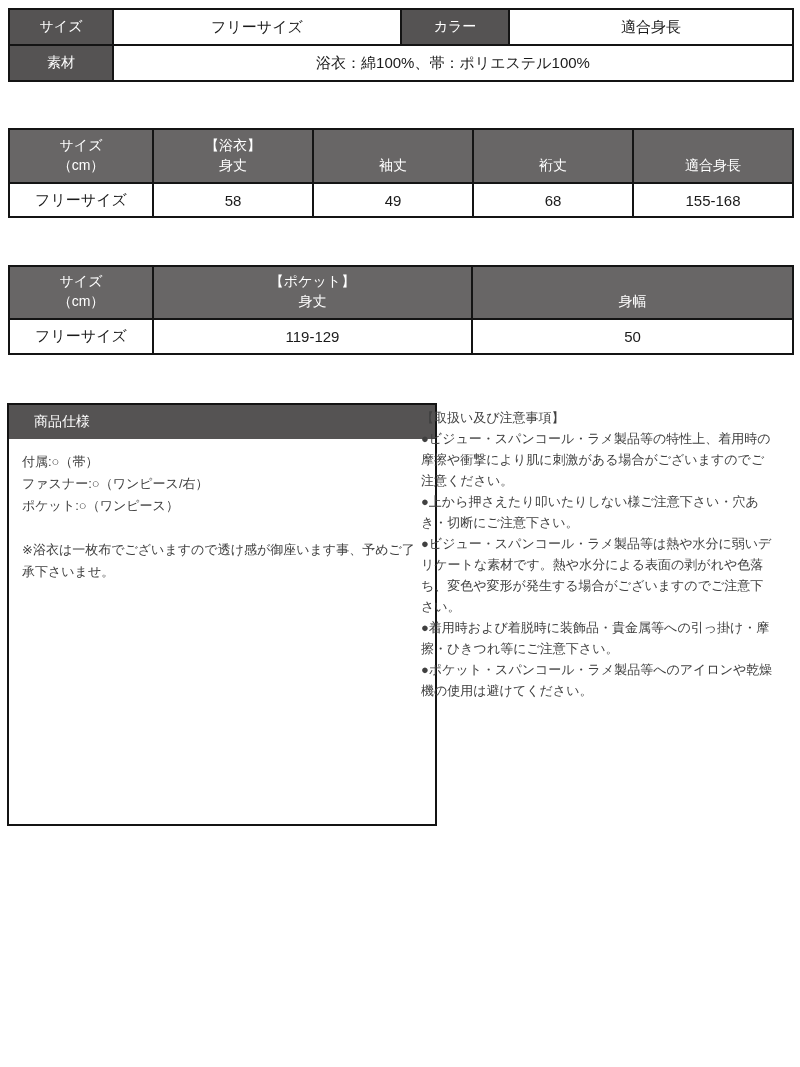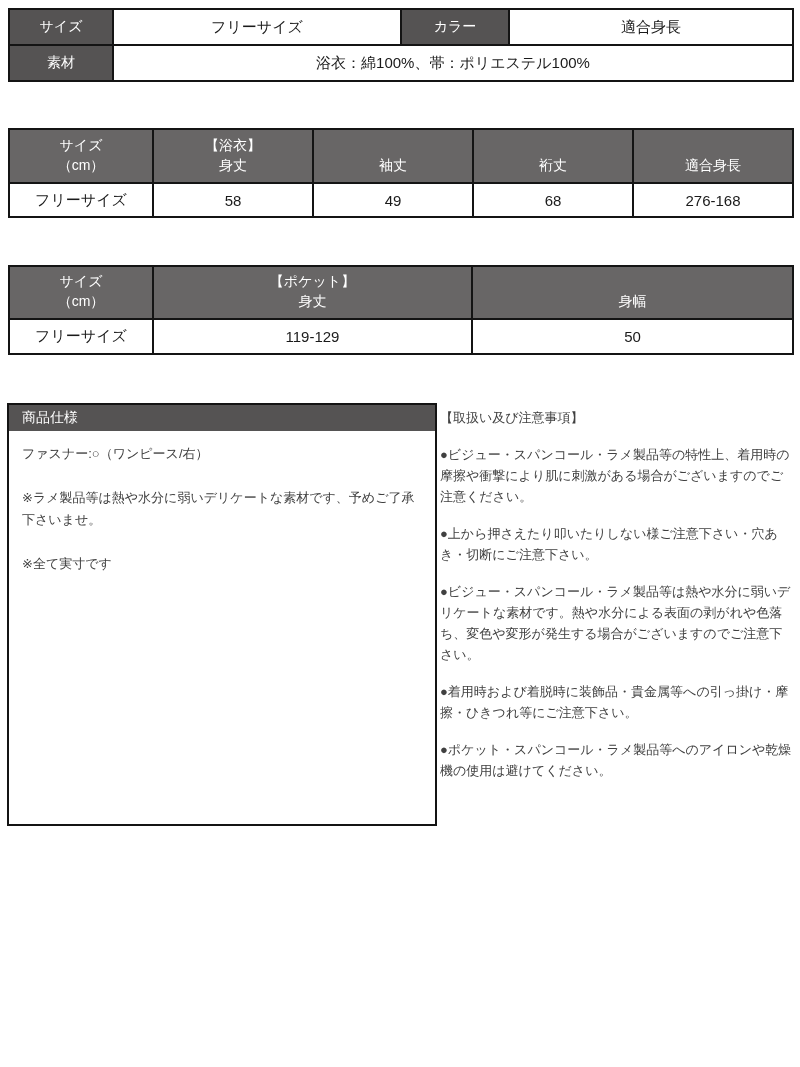--- a/index.html
+++ b/index.html
@@ -27,34 +27,34 @@
   .mt th span{display:block;line-height:20px;}
   .mt td{background:#ffffff;font-size:15px;height:32px;text-align:center;vertical-align:middle;color:#1a1a1a;}
   .t3 td{height:33px;}
 
   
   .spec-box{
     position:absolute;left:7px;top:403px;width:430px;height:423px;
     border:2px solid #141414;background:#ffffff;box-sizing:border-box;
   }
   .spec-bar{
-    height:26px;background:#555353;color:#ffffff;
-    display:flex;align-items:center;padding-left:13px;font-size:14px;
+    height:34px;background:#555353;color:#ffffff;
+    display:flex;align-items:center;padding-left:25px;font-size:14px;
   }
   .spec-content{padding:12px 14px 0 13px;font-size:13px;line-height:22px;color:#404040;}
   .spec-line{line-height:22px;}
   .spec-note{margin-top:22px;line-height:22px;}
 
   
   .precautions{
-    position:absolute;left:440px;top:407px;width:352px;
+    position:absolute;left:421px;top:407px;width:352px;
     font-size:13px;line-height:21px;color:#404040;
   }
   .prec-title{line-height:21px;}
-  .prec-item{line-height:21px;margin-top:16px;}
+  .prec-item{line-height:21px;}
 </style>
 </head>
 <body>
 
 <div class="page">
 
   <table class="t1">
     <colgroup>
       <col style="width:104px">
         <col style="width:288px">
@@ -104,21 +104,21 @@
       <th>
         <span></span>
         <span>適合身長</span>
       </th>
     </tr>
     <tr>
       <td>フリーサイズ</td>
       <td>58</td>
       <td>49</td>
       <td>68</td>
-      <td>276-168</td>
+      <td>155-168</td>
     </tr>
   </tbody>
     </table>
 
   <table class="t3 mt">
     <colgroup>
       <col style="width:144px">
         <col style="width:319px">
         <col style="width:321px">
     </colgroup>
@@ -143,23 +143,24 @@
       <td>50</td>
     </tr>
   </tbody>
     </table>
 
   <div class="spec-box">
     <div class="spec-bar">
       <span>商品仕様</span>
     </div>
     <div class="spec-content">
+      <div class="spec-line">付属:○（帯）</div>
       <div class="spec-line">ファスナー:○（ワンピース/右）</div>
-      <div class="spec-note">※ラメ製品等は熱や水分に弱いデリケートな素材です、予めご了承下さいませ。</div>
-      <div class="spec-note">※全て実寸です</div>
+      <div class="spec-line">ポケット:○（ワンピース）</div>
+      <div class="spec-note">※浴衣は一枚布でございますので透け感が御座います事、予めご了承下さいませ。</div>
     </div>
   </div>
 
   <div class="precautions">
     <div class="prec-title">【取扱い及び注意事項】</div>
     <div class="prec-item">●ビジュー・スパンコール・ラメ製品等の特性上、着用時の摩擦や衝撃により肌に刺激がある場合がございますのでご注意ください。</div>
     <div class="prec-item">●上から押さえたり叩いたりしない様ご注意下さい・穴あき・切断にご注意下さい。</div>
     <div class="prec-item">●ビジュー・スパンコール・ラメ製品等は熱や水分に弱いデリケートな素材です。熱や水分による表面の剥がれや色落ち、変色や変形が発生する場合がございますのでご注意下さい。</div>
     <div class="prec-item">●着用時および着脱時に装飾品・貴金属等への引っ掛け・摩擦・ひきつれ等にご注意下さい。</div>
     <div class="prec-item">●ポケット・スパンコール・ラメ製品等へのアイロンや乾燥機の使用は避けてください。</div>

